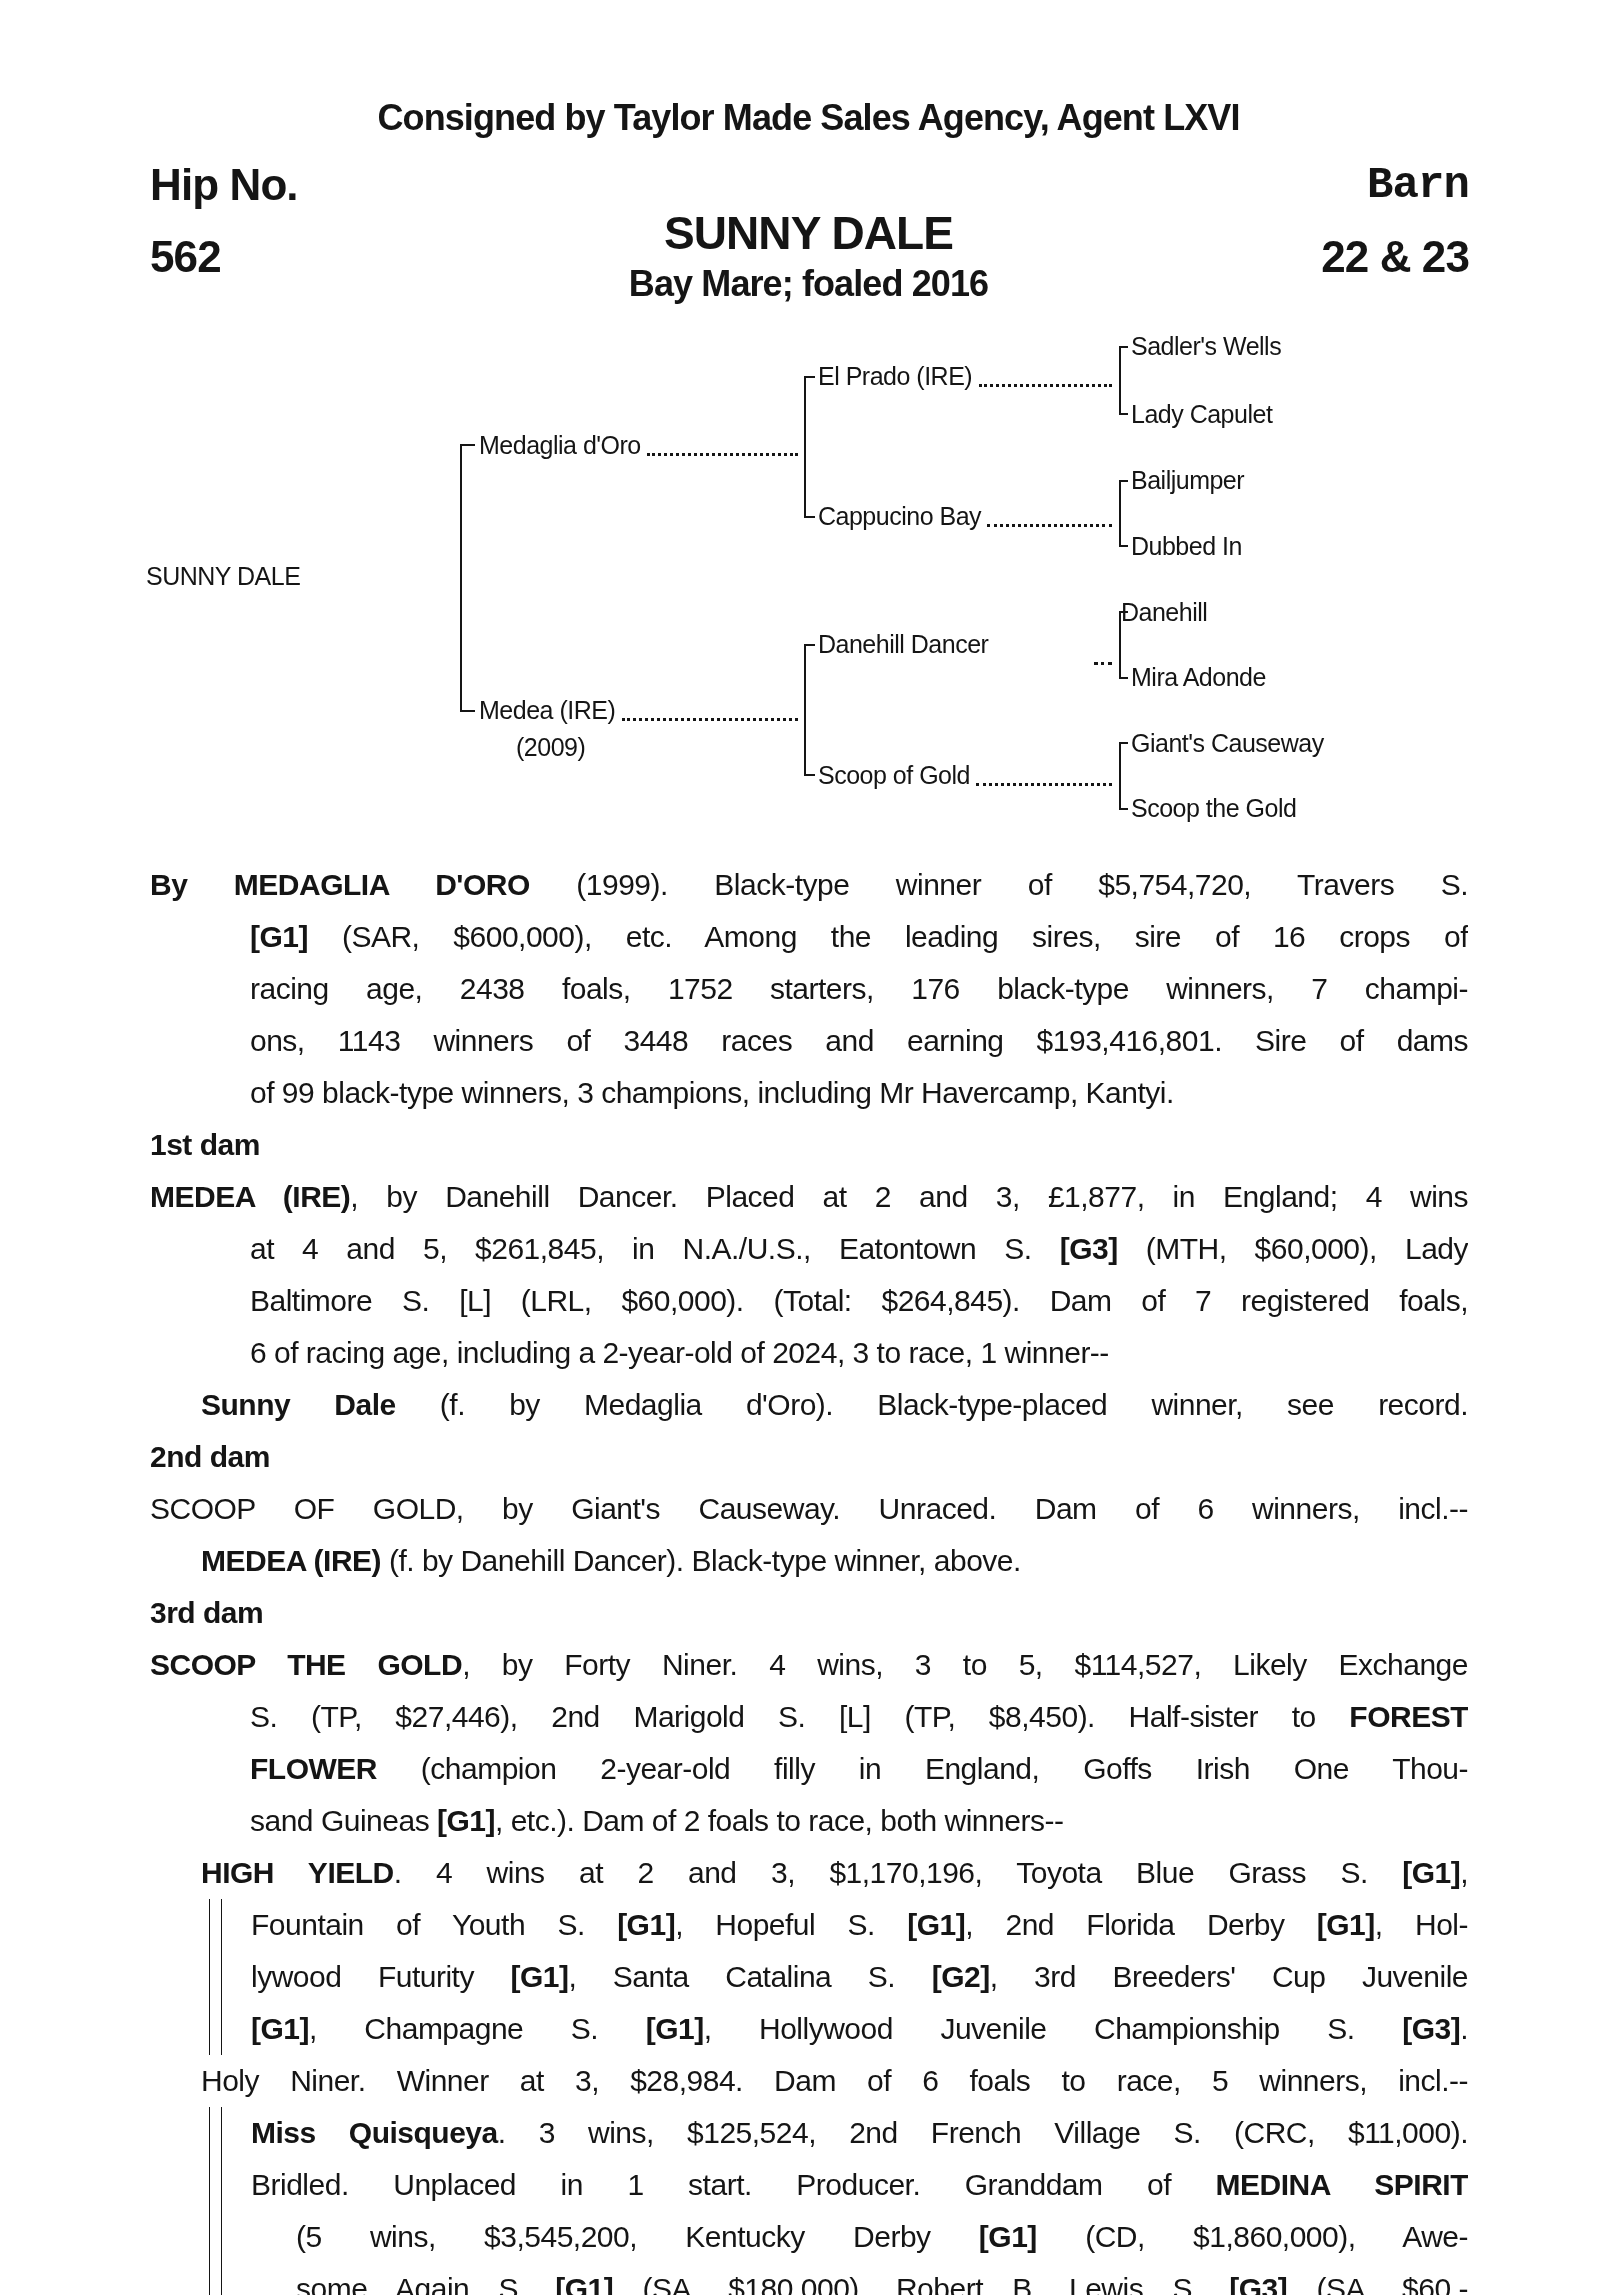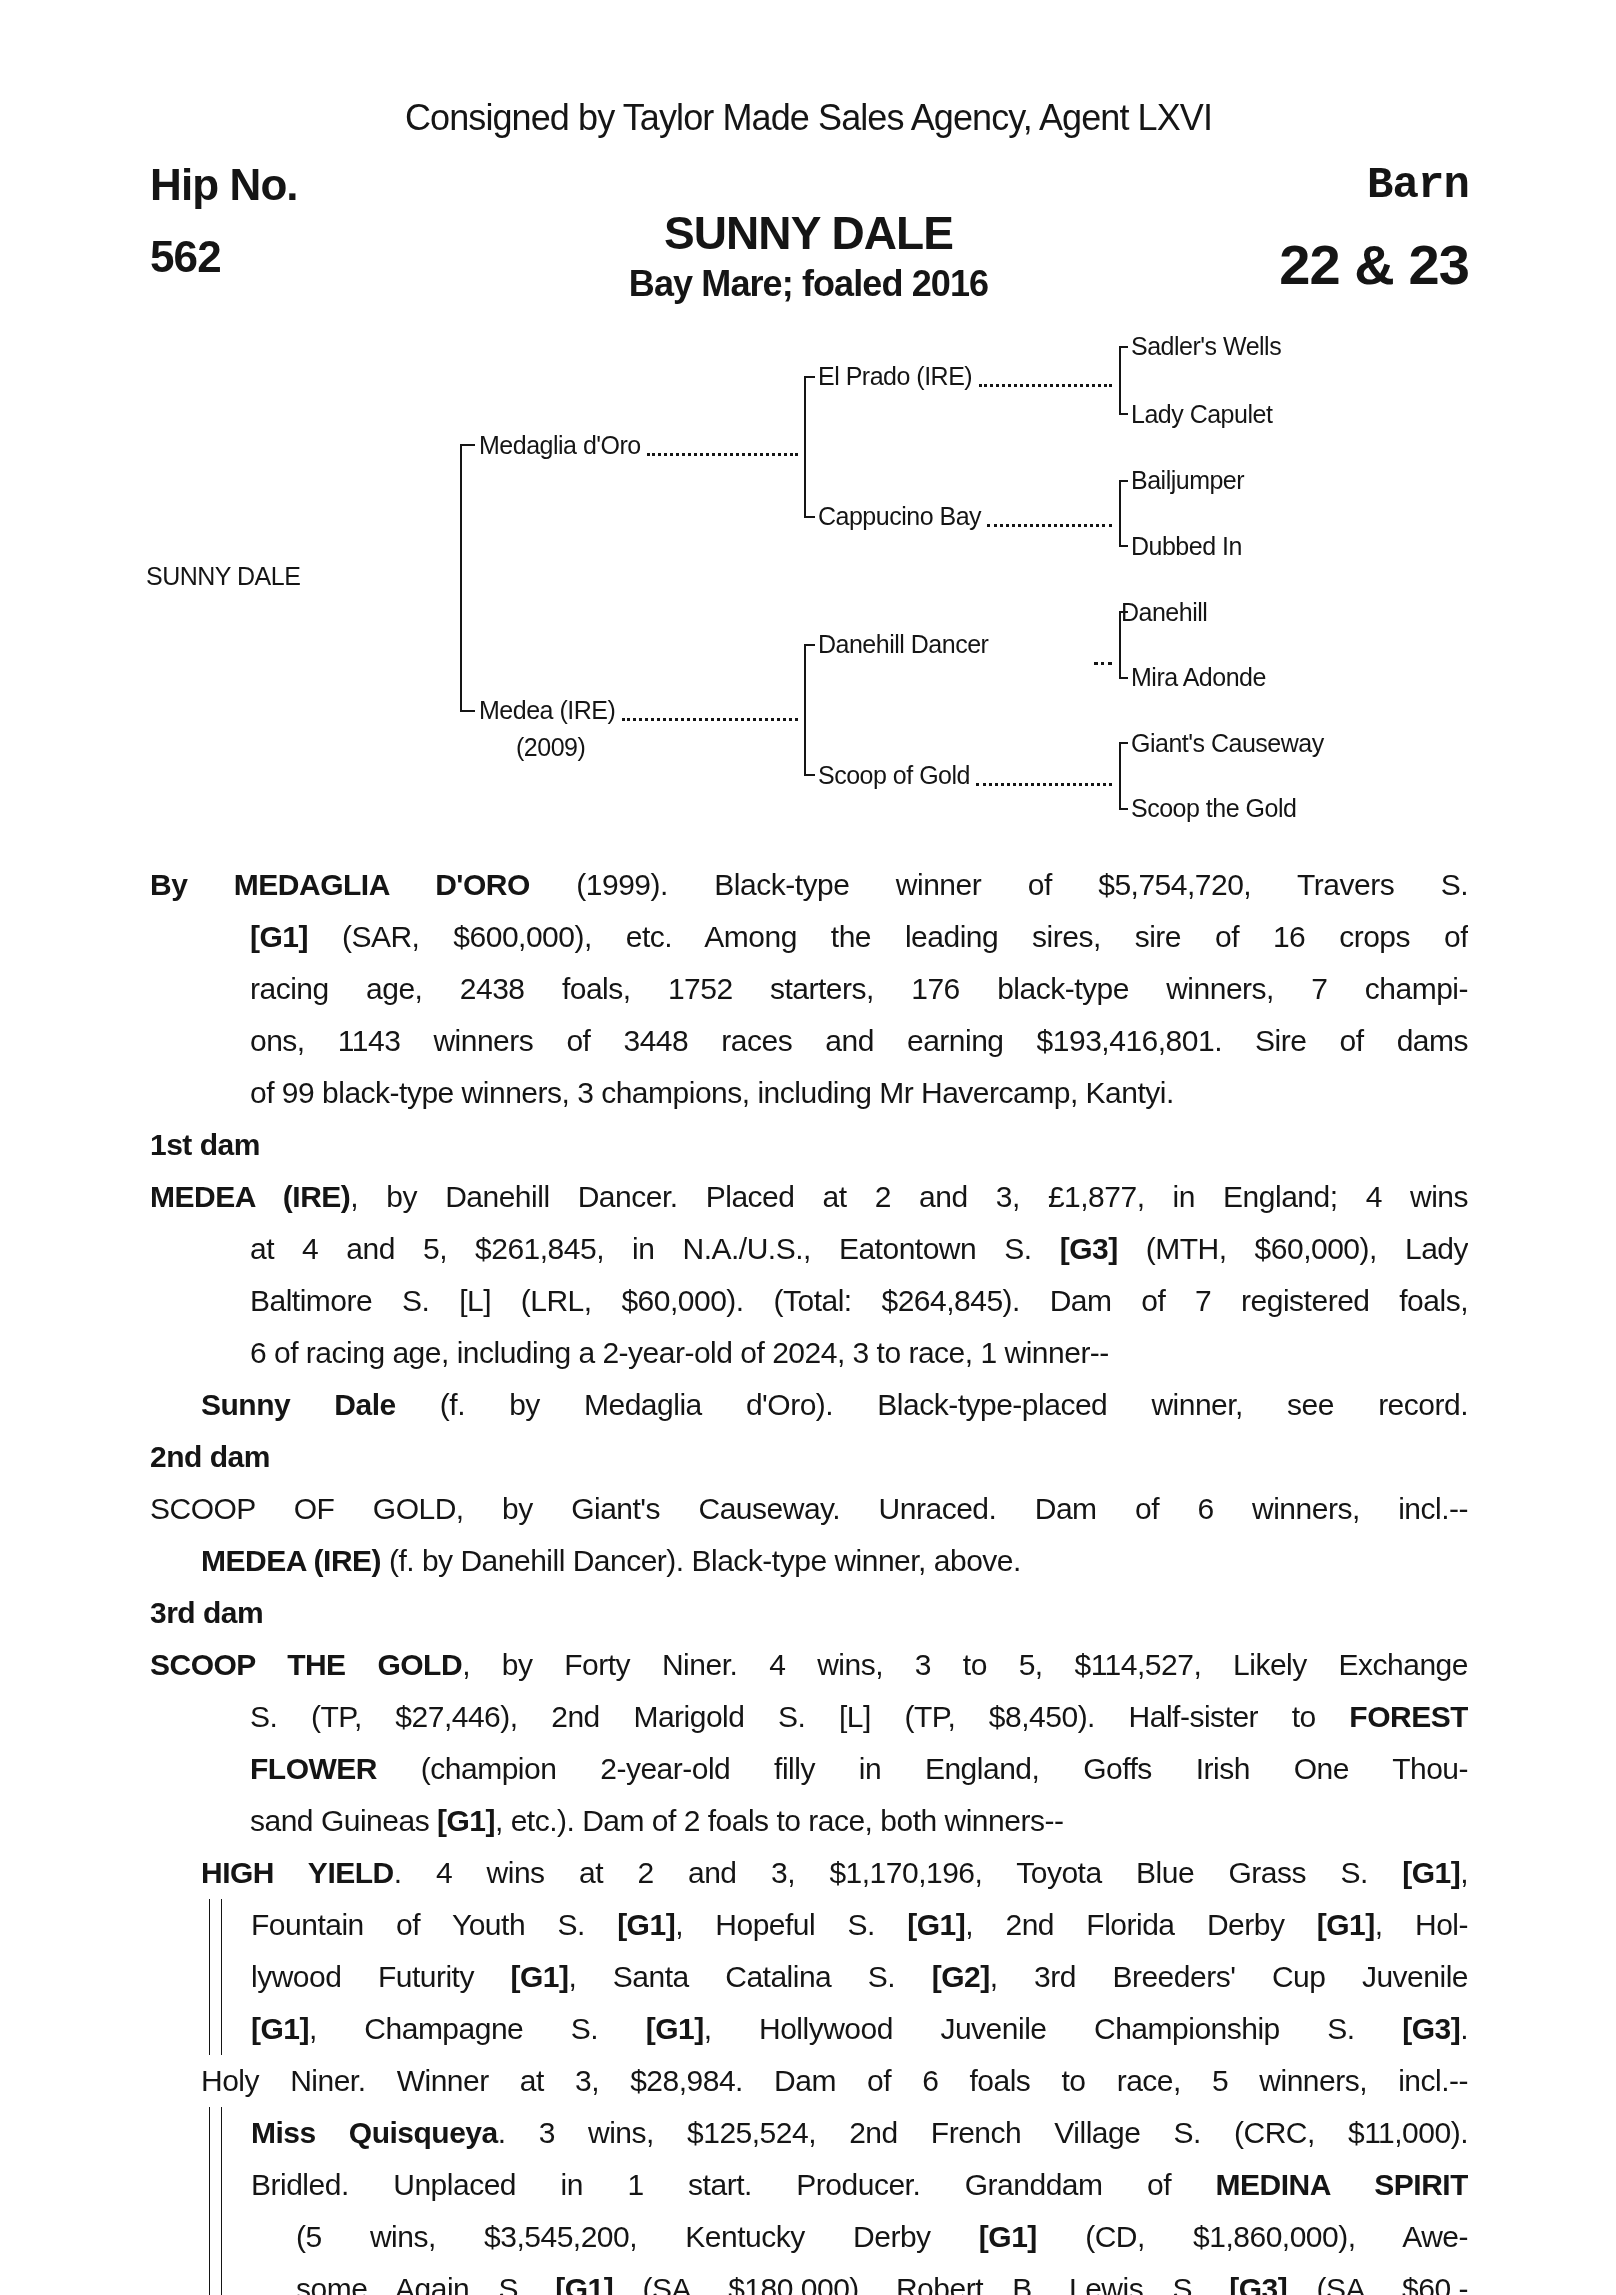--- a/index.html
+++ b/index.html
@@ -3,25 +3,25 @@
 <meta charset="utf-8">
 <style>
   html,body{margin:0;padding:0;}
   body{
     width:1616px;height:3227px;background:#ffffff;color:#151515;
     font-family:"Liberation Sans",sans-serif;position:relative;overflow:hidden;
   }
   .abs{position:absolute;}
   
   #consignor{top:97px;left:149px;width:1319px;text-align:center;
-    font-size:36px;font-weight:normal;letter-spacing:-0.9px;white-space:nowrap;}
+    font-size:36px;font-weight:bold;letter-spacing:-0.9px;white-space:nowrap;}
   #hip-label{top:160px;left:150px;font-size:44px;font-weight:bold;letter-spacing:-0.9px;}
   #hip-number{top:232px;left:150px;font-size:44px;font-weight:bold;letter-spacing:-0.9px;}
   #barn-label{top:160px;left:150px;width:1319px;text-align:right;font-size:44px;font-weight:bold;letter-spacing:-0.9px;font-family:Liberation Mono, monospace;}
-  #barn-number{top:232px;left:150px;width:1319px;text-align:right;font-size:56px;font-weight:bold;letter-spacing:-0.9px;}
+  #barn-number{top:232px;left:150px;width:1319px;text-align:right;font-size:44px;font-weight:bold;letter-spacing:-0.9px;}
   #horse-title{top:206px;left:149px;width:1319px;text-align:center;
     font-size:46px;font-weight:bold;letter-spacing:-0.9px;}
   #horse-desc{top:263px;left:149px;width:1319px;text-align:center;
     font-size:36px;font-weight:bold;letter-spacing:-0.9px;}
   
   #pedigree{top:0;left:0;width:1616px;height:854px;}
   .ped-node{position:absolute;display:flex;align-items:baseline;
     font-size:25px;letter-spacing:-0.5px;line-height:35px;white-space:nowrap;}
   .ped-leader{flex:1 1 auto;border-bottom:3.2px dotted #151515;
     margin:0 2.8px 7.3px 6.4px;align-self:flex-end;min-width:18.4px;}

